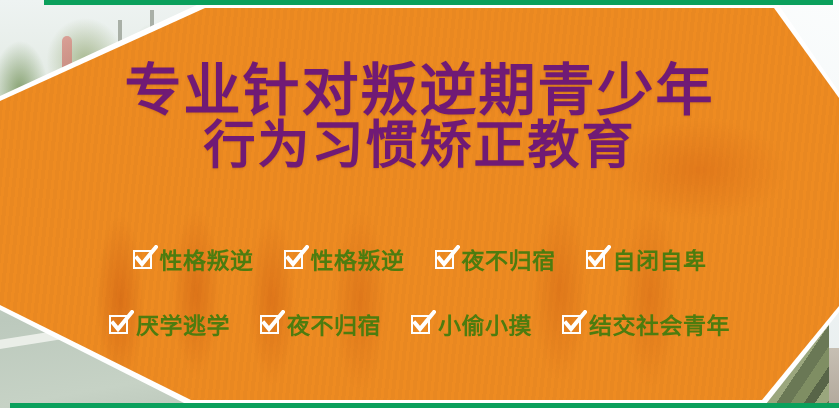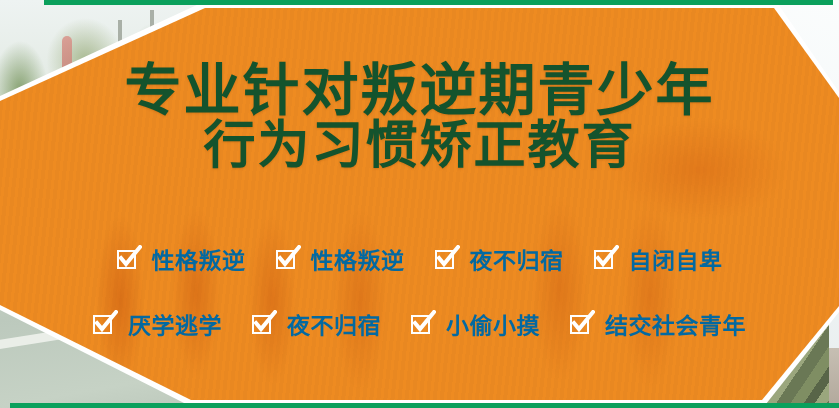--- a/index.html
+++ b/index.html
@@ -147,38 +147,38 @@
   
   .rule{position:absolute;height:5px;background:#0ba05c;}
   .rule-top{left:44px;top:0;width:789px;}
   .rule-bottom{left:10px;bottom:0;width:829px;}
 
   
   .content{position:absolute;inset:0;}
 
   .headline{
     position:absolute;left:0;right:0;top:62px;
-    text-align:center;color:#14532d;
+    text-align:center;color:#701a75;
     font-weight:bold;
     letter-spacing:2px;
     line-height:1;
     text-shadow:0 1px 2px rgba(160,80,10,.35);
   }
   .headline .l1{font-size:57px;display:block;}
   .headline .l2{font-size:52px;display:block;}
 
   .tag-rows{position:absolute;left:0;right:0;top:242px;}
   .tag-row{
     display:flex;justify-content:center;align-items:center;
     gap:30px;
     margin-bottom:31px;
   }
   .tag{
-    display:flex;align-items:center;gap:16px;
-    color:#0369a1;font-size:23px;font-weight:bold;
+    display:flex;align-items:center;gap:8px;
+    color:#4d7c0f;font-size:23px;font-weight:bold;
     letter-spacing:.5px;
     white-space:nowrap;
   }
   .cb{
     position:relative;display:inline-block;
     width:19px;height:19px;flex:0 0 19px;
     border:2px solid #ffffff;
     box-sizing:border-box;
   }
   .cb svg{position:absolute;left:-1px;top:-7px;width:24px;height:24px;display:block;}

